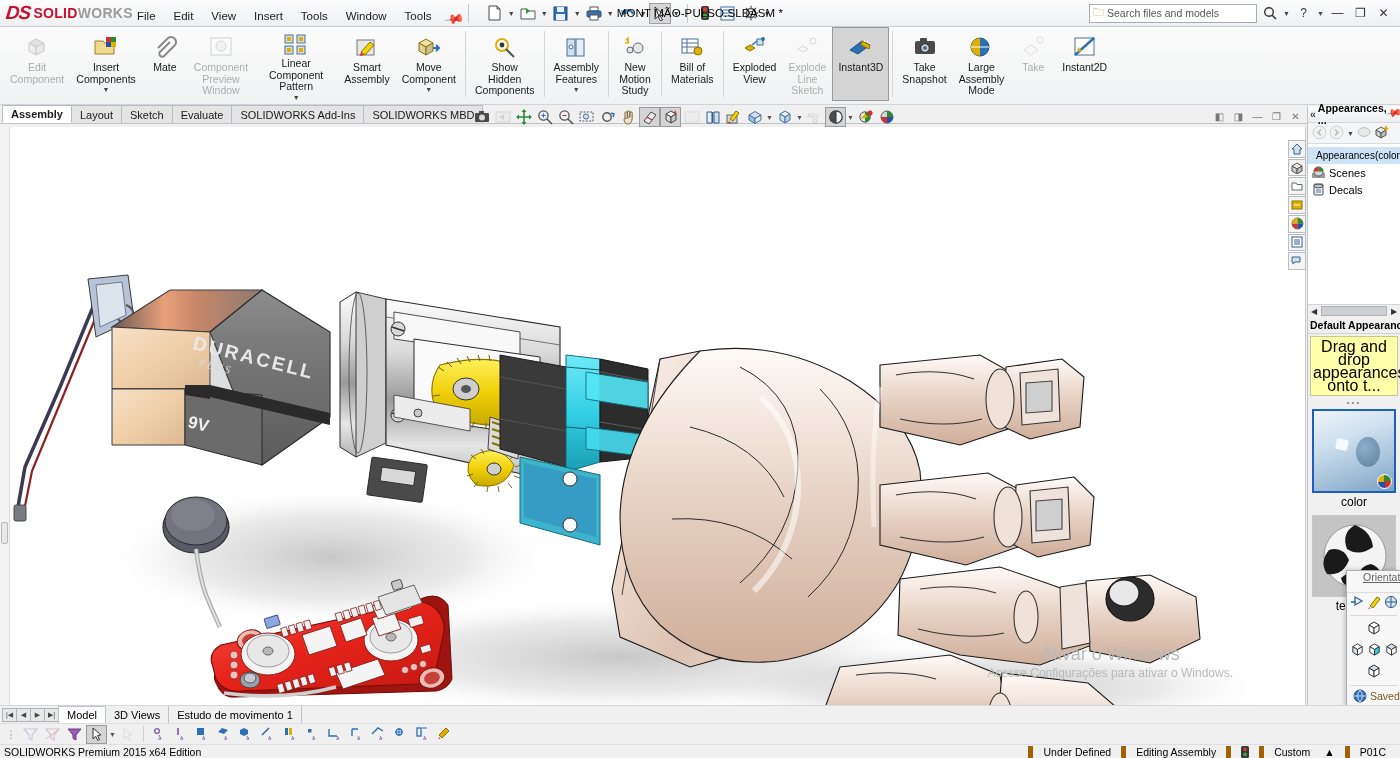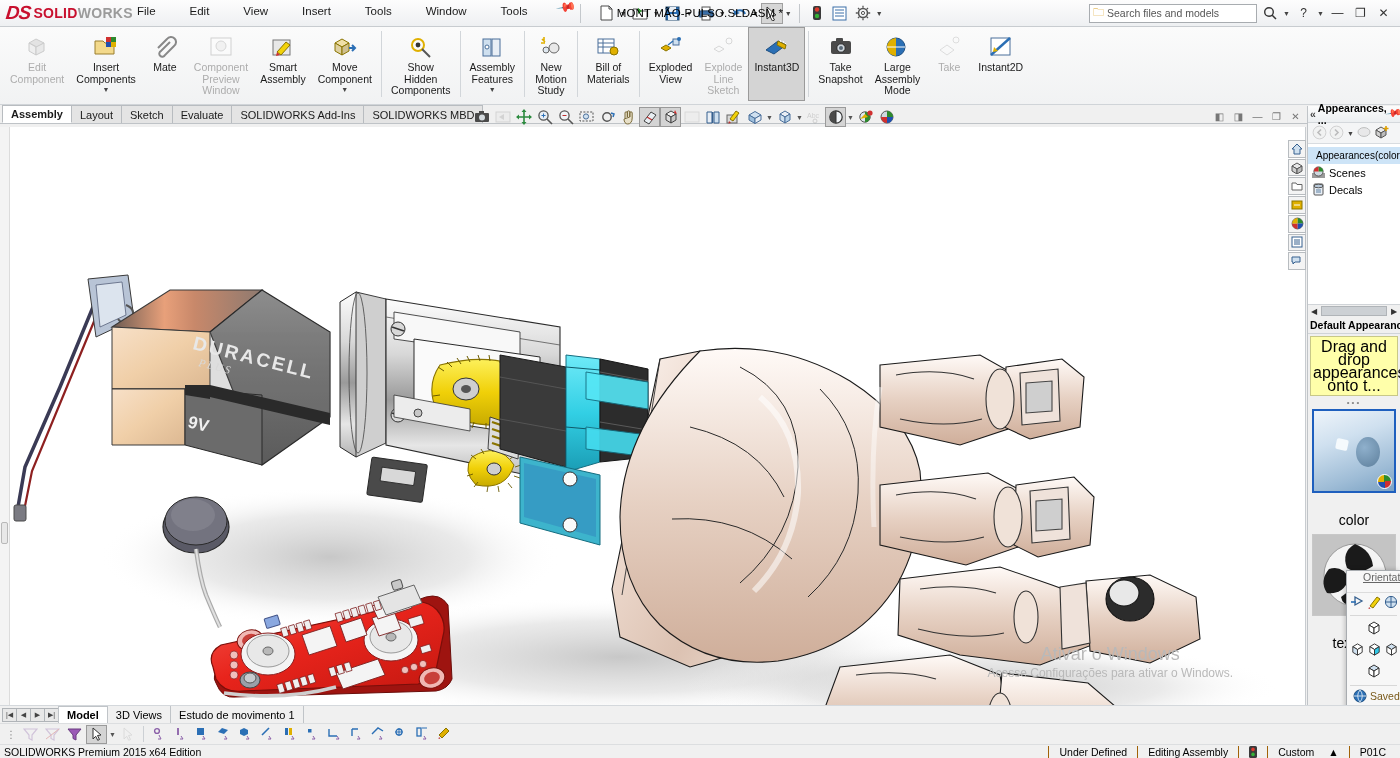--- a/index.html
+++ b/index.html
@@ -22,21 +22,21 @@
   }
   .logo-wrap { display: flex; align-items: center; padding-left: 6px; width: 128px; }
   .logo-ds {
     font-weight: bold; font-size: 19px; color: #c8102e; font-style: italic;
     letter-spacing: -1px; transform: skewX(-6deg);
   }
   .logo-txt {
     font-weight: bold; font-size: 14px; color: #c8102e; letter-spacing: .3px; margin-left: 3px;
   }
   .logo-txt .w { color: #9b9b9b; }
-  .menubar { display: flex; align-items: flex-start; gap: 16px; height: 27px; }
+  .menubar { display: flex; align-items: flex-end; gap: 0; height: 27px; }
   .menubar .mi {
     padding: 4px 9px; font-size: 11.5px; color: #1a1a1a; cursor: default; height: 22px;
     display: flex; align-items: center;
   }
   .pin { color: #2060c0; font-size: 13px; margin-left: 6px; transform: rotate(35deg); }
   .tb-sep { width: 1px; height: 19px; background: #c4c8cc; margin: 0 5px; }
   .qtools { display: flex; align-items: center; margin-left: 10px; gap: 1px; }
   .qbtn {
     width: 22px; height: 21px; display: flex; align-items: center; justify-content: center;
     cursor: default; border: 1px solid transparent;
@@ -186,21 +186,21 @@
   }
   .swatch .hl {
     position: absolute; left: 22px; top: 28px; width: 12px; height: 11px; background: #f5fafd;
     transform: rotate(12deg); border-radius: 2px;
   }
   .swatch .badge {
     position: absolute; right: 2px; bottom: 2px; width: 15px; height: 15px; border-radius: 50%;
     background: conic-gradient(#2d8a2d 0 25%, #d03030 0 50%, #2050b0 0 75%, #e0b000 0 100%);
     border: 1px solid #fff;
   }
-  .swatch-cap { font-size: 14px; padding-top: 19px; }
+  .swatch-cap { font-size: 12px; padding-top: 2px; }
   .swatch2 {
     width: 84px; height: 82px; margin: 6px auto 0; border: 1px solid #c8c8c8;
     background: linear-gradient(#d8d8d8,#bdbdbd); position: relative; overflow: hidden;
   }
 
   
   .orient {
     position: absolute; left: 1346px; top: 570px; width: 54px; height: 188px;
     background: #f7f7f7; border: 1px solid #a8acb0; border-right: none;
     box-shadow: -2px -1px 4px rgba(0,0,0,.16); font-size: 10.5px; overflow: hidden;
@@ -220,38 +220,38 @@
   .navbtns { display: flex; gap: 0; padding-left: 2px; }
   .navb {
     width: 15px; height: 14px; border: 1px solid #b0b4b8; background: #e8e8e8;
     display: flex; align-items: center; justify-content: center; font-size: 7px; color: #444;
     margin-right: -1px;
   }
   .btab {
     height: 17px; padding: 0 8px; display: flex; align-items: center; font-size: 11px;
     border-right: 1px solid #c0c4c8; cursor: default;
   }
-  .btab.active { font-weight: bold; background: #fff; border: 1px solid #c0c4c8; border-bottom: none; }
+  .btab.active { font-weight: normal; background: #fff; border: 1px solid #c0c4c8; border-bottom: none; }
   .bottombar {
     position: absolute; left: 0; top: 723px; width: 1400px; height: 21px;
     background: #f0f0f0; display: flex; align-items: center; padding-left: 6px;
     border-top: 1px solid #dcdee0; gap: 1px;
   }
   .sb {
     width: 21px; height: 19px; display: flex; align-items: center; justify-content: center;
     cursor: default; border: 1px solid transparent;
   }
   .sb.sel { background: #d4d4d4; border: 1px solid #9a9a9a; }
   .sb.dis { opacity: .3; }
   .statusbar {
     position: absolute; left: 0; top: 744px; width: 1400px; height: 14px;
     background: #f0f0f0; display: flex; align-items: center; font-size: 10.5px;
     padding: 0 4px; border-top: 1px solid #dcdee0;
   }
-  .st-item { padding: 0 10px; border-left: 1px solid #a16207; height: 12px; display: flex; align-items: center; }
+  .st-item { padding: 0 10px; border-left: 5px solid #a16207; height: 12px; display: flex; align-items: center; }
   .st-right { margin-left: auto; display: flex; align-items: center; }
 </style>
 </head>
 <body>
 
 <div id="app">
 
   <div class="titlebar">
     <div class="logo-wrap">
       <span class="logo-ds">DS</span>
@@ -406,20 +406,41 @@
         <svg width="24" height="22" viewBox="0 0 24 22">
             <rect x="2" y="2" width="20" height="17" fill="#fff" stroke="#888"></rect>
             <circle cx="12" cy="10" r="5" fill="#dde6ee" stroke="#7f9cb5"></circle>
           </svg>
       </span>
       <span class="lb" style="white-space:pre-line">Component
 Preview
 Window</span>
     </div>
 
+    <div class="rb">
+      <span class="ico">
+        <svg width="26" height="24" viewBox="0 0 26 24">
+            <g fill="#ddd" stroke="#4a6f9a">
+              <rect x="2" y="2" width="8" height="8"></rect>
+              <rect x="14" y="2" width="8" height="8"></rect>
+              <rect x="2" y="13" width="8" height="8"></rect>
+              <rect x="14" y="13" width="8" height="8"></rect>
+            </g>
+            <g fill="#e0b000">
+              <rect x="4" y="4" width="4" height="4"></rect>
+              <rect x="16" y="4" width="4" height="4"></rect>
+              <rect x="4" y="15" width="4" height="4"></rect>
+              <rect x="16" y="15" width="4" height="4"></rect>
+            </g>
+          </svg>
+      </span>
+      <span class="lb" style="white-space:pre-line">Linear Component
+Pattern</span>
+      <span class="dd">▼</span>
+    </div>
 
     <div class="rb">
       <span class="ico">
         <svg width="24" height="22" viewBox="0 0 24 22">
             <rect x="2" y="4" width="17" height="15" fill="#e8e8e8" stroke="#777"></rect>
             <path d="M6 16l9-10 4 3-9 10z" fill="#f2d20a" stroke="#8a7400"></path>
             <path d="M6 16l-1 4 4-1z" fill="#d03030"></path>
           </svg>
       </span>
       <span class="lb" style="white-space:pre-line">Smart

